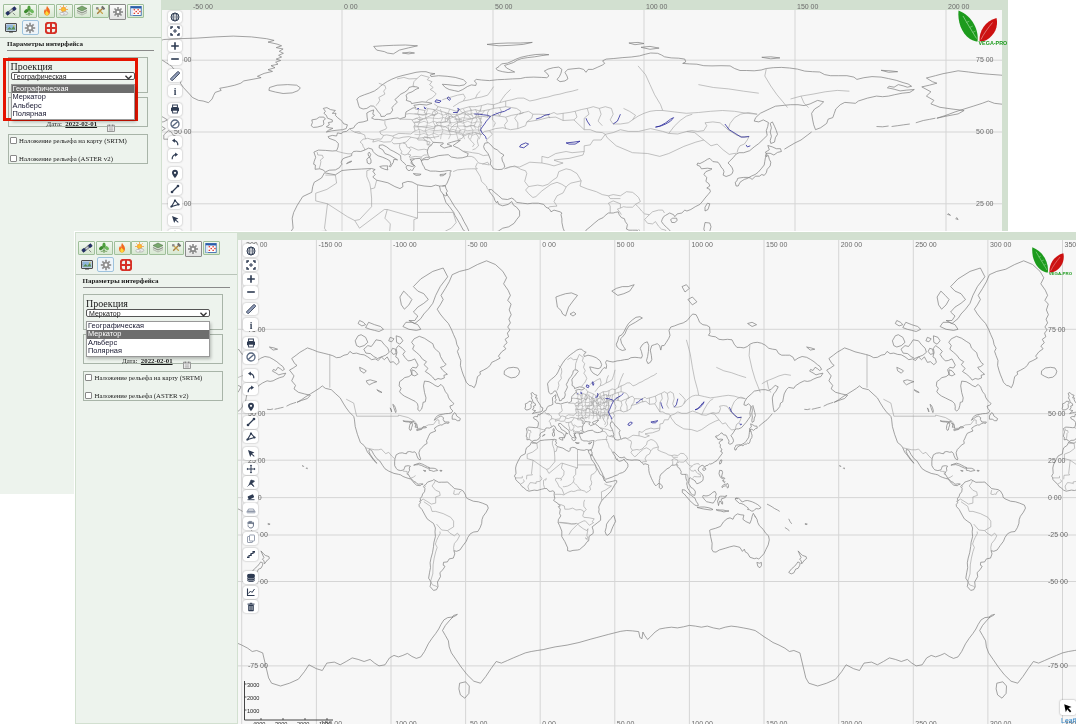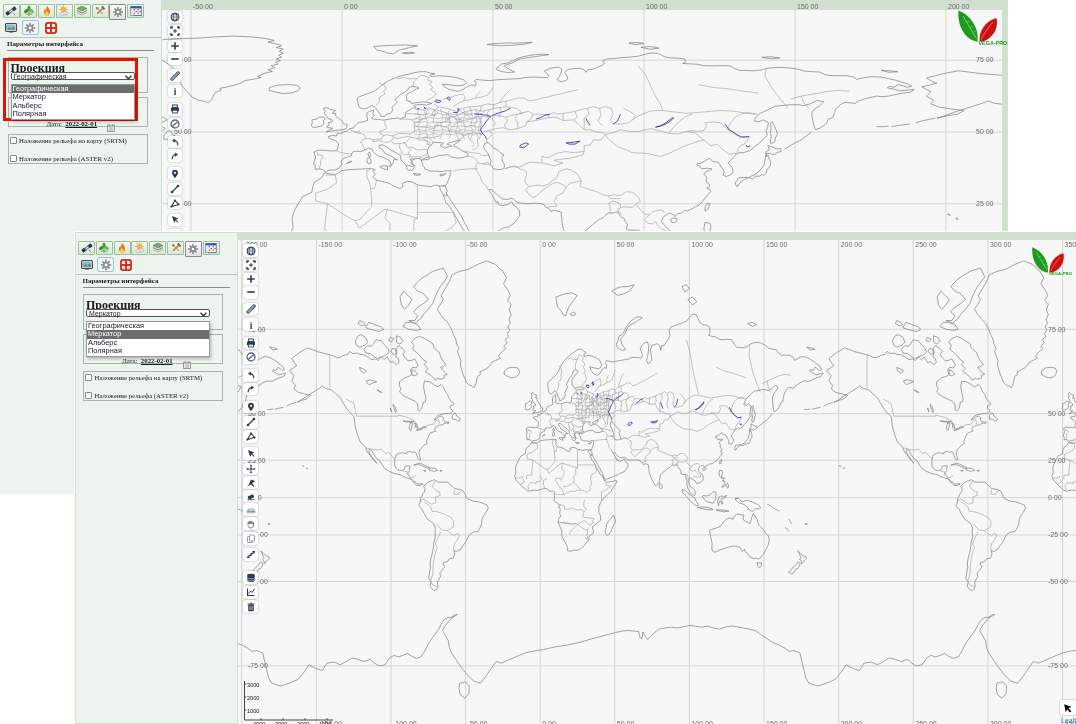--- a/index.html
+++ b/index.html
@@ -1,21 +1,21 @@
 <!DOCTYPE html>
 <html><head><meta charset="utf-8"><style>
 *{margin:0;padding:0;box-sizing:border-box}
 body{width:1076px;height:724px;background:#fff;overflow:hidden;position:relative;font-family:"Liberation Sans",sans-serif}
 .tab{position:absolute;width:17px;height:14.5px;background:linear-gradient(#f2f8f0,#d7e8d2);border:1px solid #9fbf9a;border-bottom:1px solid #9fbf9a;display:flex;align-items:center;justify-content:center;border-radius:1px}
 .tab.sel{background:linear-gradient(#fbfbfb,#e3e3e3);border:1px solid #8a8a8a;height:16px}
 .sbtn{position:absolute;width:16px;height:14px;display:flex;align-items:center;justify-content:center}
 .sbsel{width:17px;height:15px;border:1px solid #9ec3de;background:#eef4f9;border-radius:2px}
 .ttl{position:absolute;font-family:"Liberation Serif",serif;font-weight:bold;font-size:7px;color:#1a1a1a;white-space:nowrap}
 .lbl{position:absolute;font-family:"Liberation Serif",serif;font-size:6.8px;color:#1a1a1a;white-space:nowrap}
-.lbl.b{font-weight:bold;font-size:12px}
+.lbl.b{font-weight:normal;font-size:10px}
 .fs{position:absolute;border:1px solid #a8b4a8}
 .selbox{position:absolute;background:#fff;border:1px solid #555;border-radius:2px;font-size:7px;color:#222;padding-left:2px;line-height:7.5px;white-space:nowrap}
 .list{position:absolute;background:#fff;border:1px solid #999;box-shadow:1px 2px 3px rgba(0,0,0,.25);z-index:40}
 .opt{font-size:7.4px;color:#15152e;height:8.5px;line-height:8.6px;padding-left:1px;white-space:nowrap}
 .selopt{background:#6d6d6d;color:#fff}
 .tbtn{position:absolute;width:14.5px;height:12.5px;background:#fff;border-radius:3px;box-shadow:0 0 2px rgba(0,0,0,.35);display:flex;align-items:center;justify-content:center;z-index:5}
 .cb{position:absolute;width:7px;height:7px;background:#fff;border:1px solid #888;border-radius:1px}
 .glbl{position:absolute;font-size:7px;color:#6b6b6b;white-space:nowrap}
 </style></head><body>
 <div style="position:absolute;left:0;top:0;width:1008px;height:494px;background:#d2e0d0">

